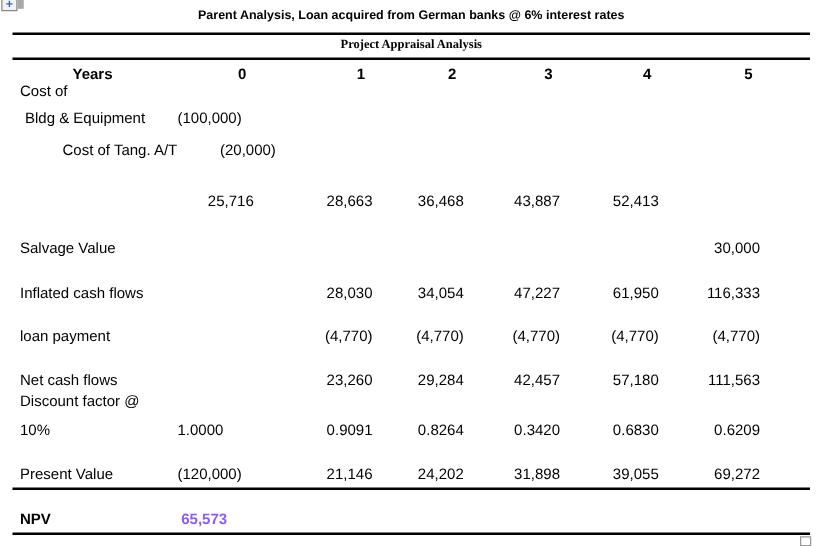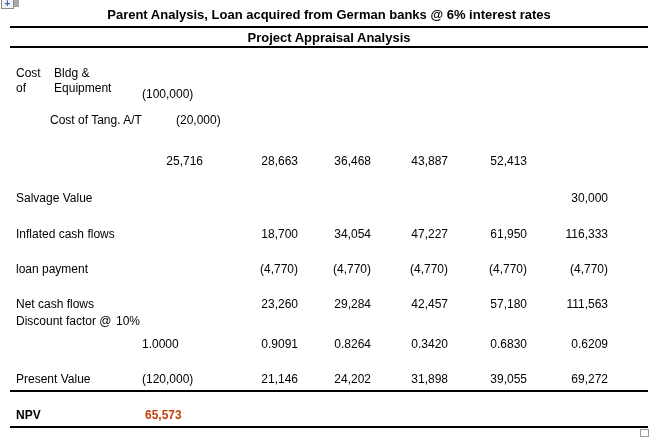--- a/index.html
+++ b/index.html
@@ -10,23 +10,23 @@
   .sheet{position:absolute;inset:0;}
   
   .expand-btn{
     position:absolute;left:1px;top:-5px;width:11px;height:12px;
     background:#f2f2f2;border:1px solid #8a8a8a;
     display:flex;align-items:flex-end;justify-content:center;
     font-size:10px;line-height:9px;font-weight:bold;color:#2e6db5;cursor:pointer;
   }
   .expand-shadow{position:absolute;left:14px;top:0;width:5px;height:7px;background:#a8a8a8;}
   
-  .title,.subtitle{position:absolute;left:8px;width:642px;text-align:center;font-weight:bold;font-size:13px;white-space:nowrap;}
+  .title,.subtitle{position:absolute;left:8px;width:642px;text-align:center;font-weight:bold;font-size:10px;white-space:nowrap;}
   .title{top:7px;}
-  .subtitle{top:30px;}
+  .subtitle{top:30px;font-family:Liberation Serif, serif;}
   
   .hr{position:absolute;left:10px;width:638px;height:2px;background:#000;}
   .hr1{top:26px;}
   .hr2{top:46px;}
   .hr3{top:390px;}
   .hr4{top:426px;}
   
   .row{
     position:absolute;left:8px;width:642px;line-height:15px;
     display:grid;grid-template-columns:132px 65px 95px 73px 77px 79px 81px;
@@ -38,21 +38,21 @@
   .r-cash{top:153px;height:16px;}
   .r-salvage{top:190px;height:16px;}
   .r-inflated{top:226px;height:16px;}
   .r-loan{top:261px;height:16px;}
   .r-net{top:296px;height:16px;}
   .r-discount{top:314px;height:38px;}
   .r-pv{top:371px;height:16px;}
   .r-npv{top:407px;height:16px;}
   .lab{padding-left:8px;}
   .lab.center{text-align:center;font-weight:bold;padding-left:0;}
-  .lab.two{display:flex;justify-content:space-between;height:100%;}
+  .lab.two{display:flex;flex-direction:column;justify-content:space-between;height:100%;}
   .r-cost .l2{padding-left:4px;}
   .val{text-align:right;padding-right:2px;white-space:nowrap;}
   .val.v0{text-align:left;padding-left:2px;padding-right:0;}
   .row .hdr{font-weight:bold;text-align:right;padding-right:8px;padding-left:0;}
   .r-npv .lab{font-weight:bold;}
   .r-npv .v0{font-weight:bold;padding-left:5px;}
   
   .handle{position:absolute;left:640px;top:429px;width:7px;height:6px;background:#fff;border:1px solid #9a9a9a;cursor:nwse-resize;}
 </style>
 </head>
@@ -63,20 +63,29 @@
   <div class="expand-btn">
     <span>+</span>
   </div>
   <div class="expand-shadow"></div>
 
   <div class="title">Parent Analysis, Loan acquired from German banks @ 6% interest rates</div>
   <div class="hr hr1"></div>
   <div class="subtitle">Project Appraisal Analysis</div>
   <div class="hr hr2"></div>
 
+  <div class="row r-years">
+    <div class="lab center">Years</div>
+    <div class="val v0 hdr">0</div>
+    <div class="val hdr">1</div>
+    <div class="val hdr">2</div>
+    <div class="val hdr">3</div>
+    <div class="val hdr">4</div>
+    <div class="val hdr">5</div>
+  </div>
 
   <div class="row r-cost">
     <div class="lab two">
       <span class="l1">Cost of</span>
       <span class="l2">Bldg &amp; Equipment</span>
     </div>
     <div class="val v0">(100,000)</div>
     <div class="val"></div>
     <div class="val"></div>
     <div class="val"></div>
@@ -109,21 +118,21 @@
     <div class="val"></div>
     <div class="val"></div>
     <div class="val"></div>
     <div class="val"></div>
     <div class="val">30,000</div>
   </div>
 
   <div class="row r-inflated">
     <div class="lab">Inflated cash flows</div>
     <div class="val v0"></div>
-    <div class="val">18,700</div>
+    <div class="val">28,030</div>
     <div class="val">34,054</div>
     <div class="val">47,227</div>
     <div class="val">61,950</div>
     <div class="val">116,333</div>
   </div>
 
   <div class="row r-loan">
     <div class="lab">loan payment</div>
     <div class="val v0"></div>
     <div class="val">(4,770)</div>
@@ -163,21 +172,21 @@
     <div class="val">24,202</div>
     <div class="val">31,898</div>
     <div class="val">39,055</div>
     <div class="val">69,272</div>
   </div>
 
   <div class="hr hr3"></div>
 
   <div class="row r-npv">
     <div class="lab">NPV</div>
-    <div class="val v0" style="color: #c2410c;">65,573</div>
+    <div class="val v0" style="color: #8b5cf6;">65,573</div>
     <div class="val"></div>
     <div class="val"></div>
     <div class="val"></div>
     <div class="val"></div>
     <div class="val"></div>
   </div>
 
   <div class="hr hr4"></div>
 
   <div class="handle"></div>

